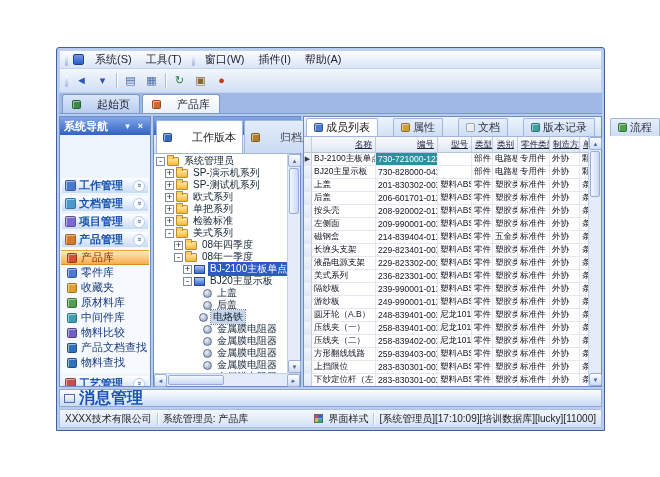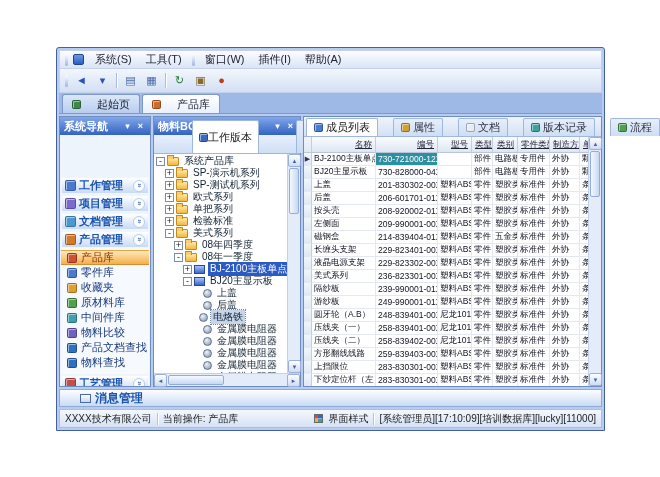--- a/index.html
+++ b/index.html
@@ -29,21 +29,21 @@
 .nav-body{flex:1;display:flex;flex-direction:column;padding:1px;overflow:hidden;margin-top:40px;}
 .nav-section{height:17px;flex:none;margin-top:1px;display:flex;align-items:center;gap:3px;padding:0 3px;background:linear-gradient(#ffffff,#c8dbf6);border:1px solid #f0f6fd;font-size:11px;font-weight:bold;color:#1a54b0;white-space:nowrap;}
 .nav-sec-icon{width:11px;height:11px;border-radius:2px;border:1px solid rgba(0,0,0,.25);box-shadow:inset 1px 1px 0 rgba(255,255,255,.5);flex:none;}
 .chev{margin-left:auto;width:12px;height:12px;flex:none;border-radius:50%;background:#fff;border:1px solid #b8cbe9;color:#3a6ac2;font-size:8px;font-weight:bold;display:flex;align-items:center;justify-content:center;}
 .chev span{transform:rotate(90deg);display:block;}
 .nav-items{background:#f6faff;padding:2px 0 4px;flex:none;}
 .nav-item{height:15px;display:flex;align-items:center;gap:4px;padding:0 3px 0 6px;font-size:11px;color:#16387c;white-space:nowrap;overflow:hidden;}
 .nav-item.selected{background:linear-gradient(#ffe9bd,#f5ae4d);border-top:1px solid #eaa23b;border-bottom:1px solid #d68f28;color:#8a3000;}
 .nav-ic{width:10px;height:10px;flex:none;border-radius:2px;border:1px solid rgba(0,0,0,.3);box-shadow:inset 1px 1px 0 rgba(255,255,255,.5);}
 .bom-tabs{height:19px;flex:none;display:flex;align-items:flex-end;background:linear-gradient(#e8f0fb,#cfdff5);border-bottom:1px solid #9fb6dd;padding:1px 2px 0;gap:1px;}
-.bom-tab{display:flex;align-items:center;gap:0;height:17px;padding:16px 6px;font-size:11px;border:1px solid #9fb6dd;border-bottom:none;border-radius:2px 2px 0 0;background:linear-gradient(#e4edf9,#c9daf2);color:#445;white-space:nowrap;margin-left:36px;}
+.bom-tab{display:flex;align-items:center;gap:20px;height:17px;padding:16px 6px;font-size:11px;border:1px solid #9fb6dd;border-bottom:none;border-radius:2px 2px 0 0;background:linear-gradient(#e4edf9,#c9daf2);color:#445;white-space:nowrap;}
 .bom-tab.active{background:#fff;color:#222;}
 .tree-wrap{flex:1;display:flex;min-height:0;background:#fff;}
 .tree{flex:1;overflow:hidden;padding-top:1px;min-width:0;}
 .tree-row{height:12px;display:flex;align-items:center;font-size:10px;color:#123;white-space:nowrap;}
 .toggle{width:9px;height:9px;flex:none;border:1px solid #7e8aa0;background:#fff;color:#222;font-size:9px;line-height:7px;text-align:center;margin-right:2px;}
 .tspace{width:11px;flex:none;}
 .tree-icon{flex:none;margin-right:3px;}
 .tree-icon.folder{width:12px;height:9px;background:linear-gradient(#ffe9a6,#f2b83f);border:1px solid #c08b25;border-radius:1px;position:relative;}
 .tree-icon.folder::before{content:"";position:absolute;top:-3px;left:-1px;width:5px;height:3px;background:#f7cf6e;border:1px solid #c08b25;border-bottom:none;border-radius:1px 1px 0 0;}
 .tree-icon.board{width:11px;height:9px;background:linear-gradient(#a8c4f8,#3a66c8);border:1px solid #27489c;}
@@ -63,21 +63,21 @@
 .ctab.active{background:#fff;color:#111;}
 .ctab-more{margin-left:auto;width:12px;height:12px;background:linear-gradient(#a85a4a,#7c3226);border:1px solid #5c2418;border-radius:2px;margin-bottom:3px;flex:none;}
 .table-wrap{flex:1;display:flex;min-height:0;background:#fff;}
 .gridbox{flex:1;overflow:hidden;min-width:0;}
 table{border-collapse:separate;border-spacing:0;table-layout:fixed;font-size:8.5px;width:292px;}
 th{height:16px;background:linear-gradient(#fafcfe,#dce6f3);border-right:1px solid #c3cfdf;border-bottom:1px solid #b9c6d8;font-weight:normal;text-align:right;padding:0 3px;white-space:nowrap;overflow:hidden;color:#223;text-decoration:underline;}
 td{height:13px;border-right:1px solid #e4e9f1;border-bottom:1px solid #e4e9f1;padding:0 2px;white-space:nowrap;overflow:hidden;color:#112;}
 td.rowhdr{background:linear-gradient(#f2f6fb,#dfe8f3);border-right:1px solid #c3cfdf;color:#335;font-size:7px;text-align:center;padding:0;}
 th.corner{background:linear-gradient(#f2f6fb,#dfe8f3);}
 td.selcell{background:#2e8fa0;color:#fff;}
-.msgbar{height:18px;flex:none;margin-top:2px;display:flex;align-items:center;gap:4px;padding:0 20px;background:linear-gradient(#fdfeff,#c9dbf5);border:1px solid #8fa9d4;font-size:12px;font-weight:bold;color:#1a54b0;}
+.msgbar{height:18px;flex:none;margin-top:2px;display:flex;align-items:center;gap:4px;padding:0 4px;background:linear-gradient(#fdfeff,#c9dbf5);border:1px solid #8fa9d4;font-size:16px;font-weight:bold;color:#1a54b0;}
 .msg-icon{width:11px;height:9px;background:linear-gradient(#fdfdfd,#c8d8f0);border:1px solid #4a6aa8;flex:none;}
 .statusbar{height:19px;flex:none;margin-top:2px;display:flex;align-items:center;gap:5px;padding:0 5px;background:linear-gradient(#f4f8fd,#d5e2f4);border:1px solid #aabfe0;font-size:10px;color:#222;white-space:nowrap;}
 .sb-sep{width:1px;height:12px;background:#b3c4de;box-shadow:1px 0 0 #fff;flex:none;}
 .sb-right{margin-left:auto;display:flex;align-items:center;gap:5px;min-width:0;}
 .style-icon{width:9px;height:9px;border:1px solid #666;background-image:linear-gradient(90deg,#d44 50%,#36c 50%),linear-gradient(90deg,#fa3 50%,#3a8 50%);background-size:100% 50%;background-position:0 0,0 100%;background-repeat:no-repeat;flex:none;}
 </style>
 </head>
 <body>
 
 <div class="window">
@@ -145,29 +145,29 @@
       </div>
       <div class="nav-body">
           <div class="nav-section">
             <span class="nav-sec-icon" style="background: rgb(74, 122, 208);"></span>
             <span class="nav-sec-label">工作管理</span>
             <span class="chev">
               <span>»</span>
             </span>
           </div>
           <div class="nav-section">
-            <span class="nav-sec-icon" style="background: rgb(122, 106, 208);"></span>
-            <span class="nav-sec-label">项目管理</span>
+            <span class="nav-sec-icon" style="background: rgb(74, 154, 208);"></span>
+            <span class="nav-sec-label">文档管理</span>
             <span class="chev">
               <span>»</span>
             </span>
           </div>
           <div class="nav-section">
-            <span class="nav-sec-icon" style="background: rgb(74, 154, 208);"></span>
-            <span class="nav-sec-label">文档管理</span>
+            <span class="nav-sec-icon" style="background: rgb(122, 106, 208);"></span>
+            <span class="nav-sec-label">项目管理</span>
             <span class="chev">
               <span>»</span>
             </span>
           </div>
           <div class="nav-section">
             <span class="nav-sec-icon" style="background: rgb(208, 122, 42);"></span>
             <span class="nav-sec-label">产品管理</span>
             <span class="chev">
               <span>»</span>
             </span>
@@ -246,21 +246,21 @@
           <div class="bom-tab">
             <span class="mini-icon" style="background: rgb(176, 128, 48);"></span>
             <span>归档版本</span>
           </div>
         </div>
       <div class="tree-wrap">
         <div class="tree">
             <div class="tree-row" style="padding-left: 2px;">
               <span class="toggle">-</span>
               <span class="tree-icon folder"></span>
-              <span class="tlabel">系统产品库</span>
+              <span class="tlabel">系统管理员</span>
             </div>
             <div class="tree-row" style="padding-left: 11px;">
               <span class="toggle">+</span>
               <span class="tree-icon folder"></span>
               <span class="tlabel">SP-演示机系列</span>
             </div>
             <div class="tree-row" style="padding-left: 11px;">
               <span class="toggle">+</span>
               <span class="tree-icon folder"></span>
               <span class="tlabel">SP-测试机系列</span>
@@ -623,21 +623,21 @@
   </div>
 
   <div class="msgbar">
     <span class="msg-icon"></span>
     <span>消息管理</span>
   </div>
 
   <div class="statusbar">
     <span>XXXX技术有限公司</span>
     <span class="sb-sep"></span>
-    <span>当前操作: 产品库</span>
+    <span>系统管理员: 产品库</span>
     <span class="sb-right">
       <span class="style-icon"></span>
       <span>界面样式</span>
       <span class="sb-sep"></span>
       <span>[系统管理员][17:10:09][培训数据库][lucky][11000]</span>
     </span>
   </div>
 
 </div>
 

